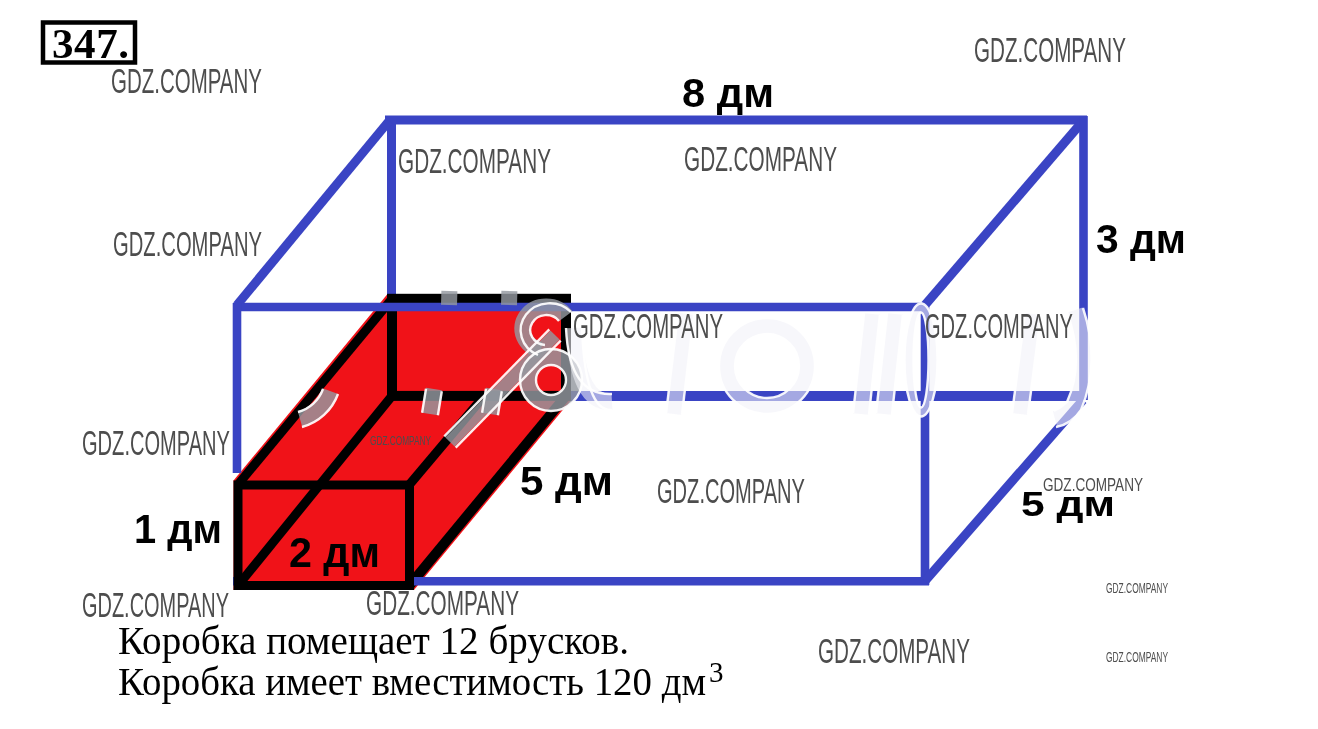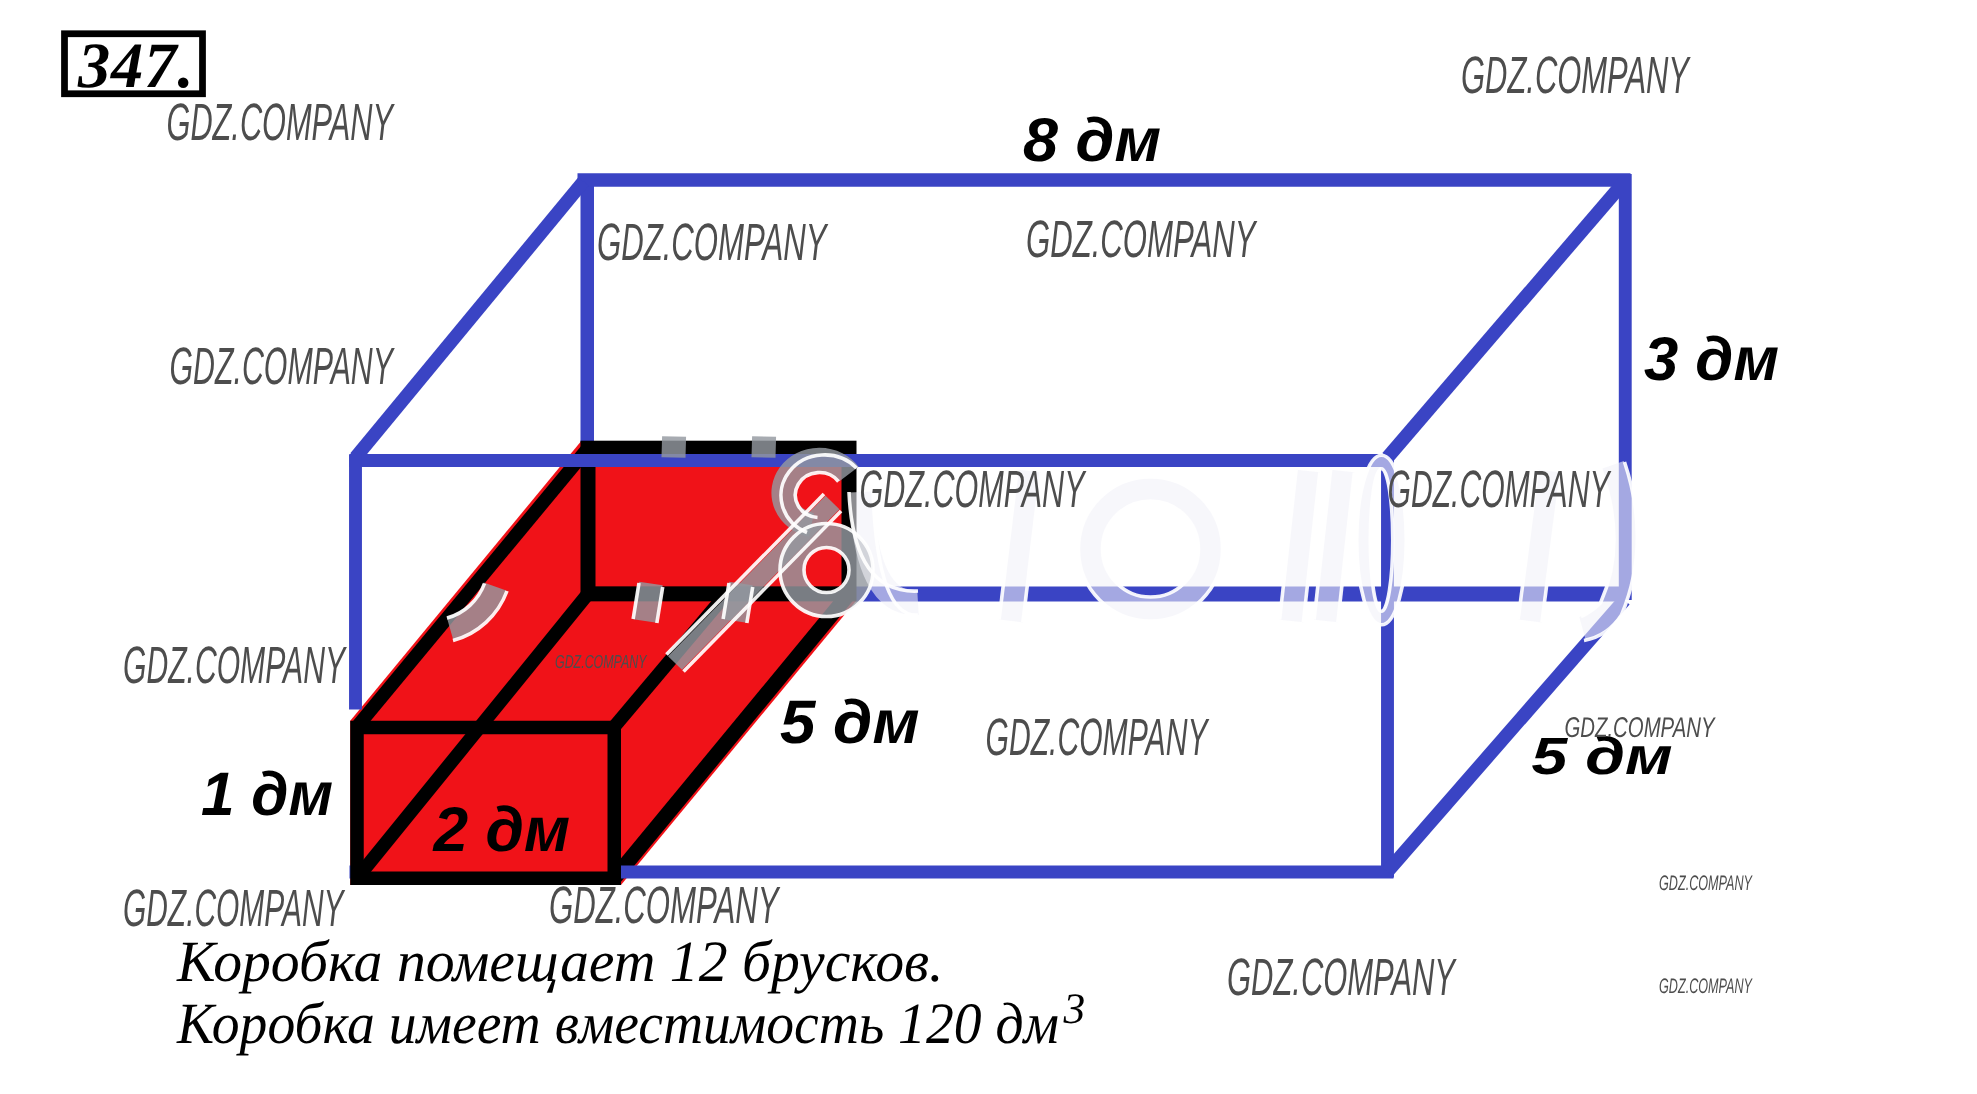--- a/index.html
+++ b/index.html
@@ -1,17 +1,17 @@
 <!DOCTYPE html>
 <html><head>
 <meta charset="utf-8">
 <style>
   html,body{margin:0;padding:0;background:#ffffff;}
   #page{position:relative;width:1208px;height:729px;overflow:hidden;background:#ffffff;
-        font-family:"Liberation Sans", sans-serif;font-style:italic;}
+        font-family:"Liberation Sans", sans-serif;}
   svg{position:absolute;left:0;top:0;}
   .wm{fill:#4d4d4d;}
 </style>
 </head>
 <body>
 <div id="page">
 <svg width="1318" height="729" viewBox="0 0 1318 729">
 
   <g>
     <rect x="43" y="22.5" width="92" height="40" fill="#ffffff" stroke="#000000" stroke-width="4.5"></rect>

